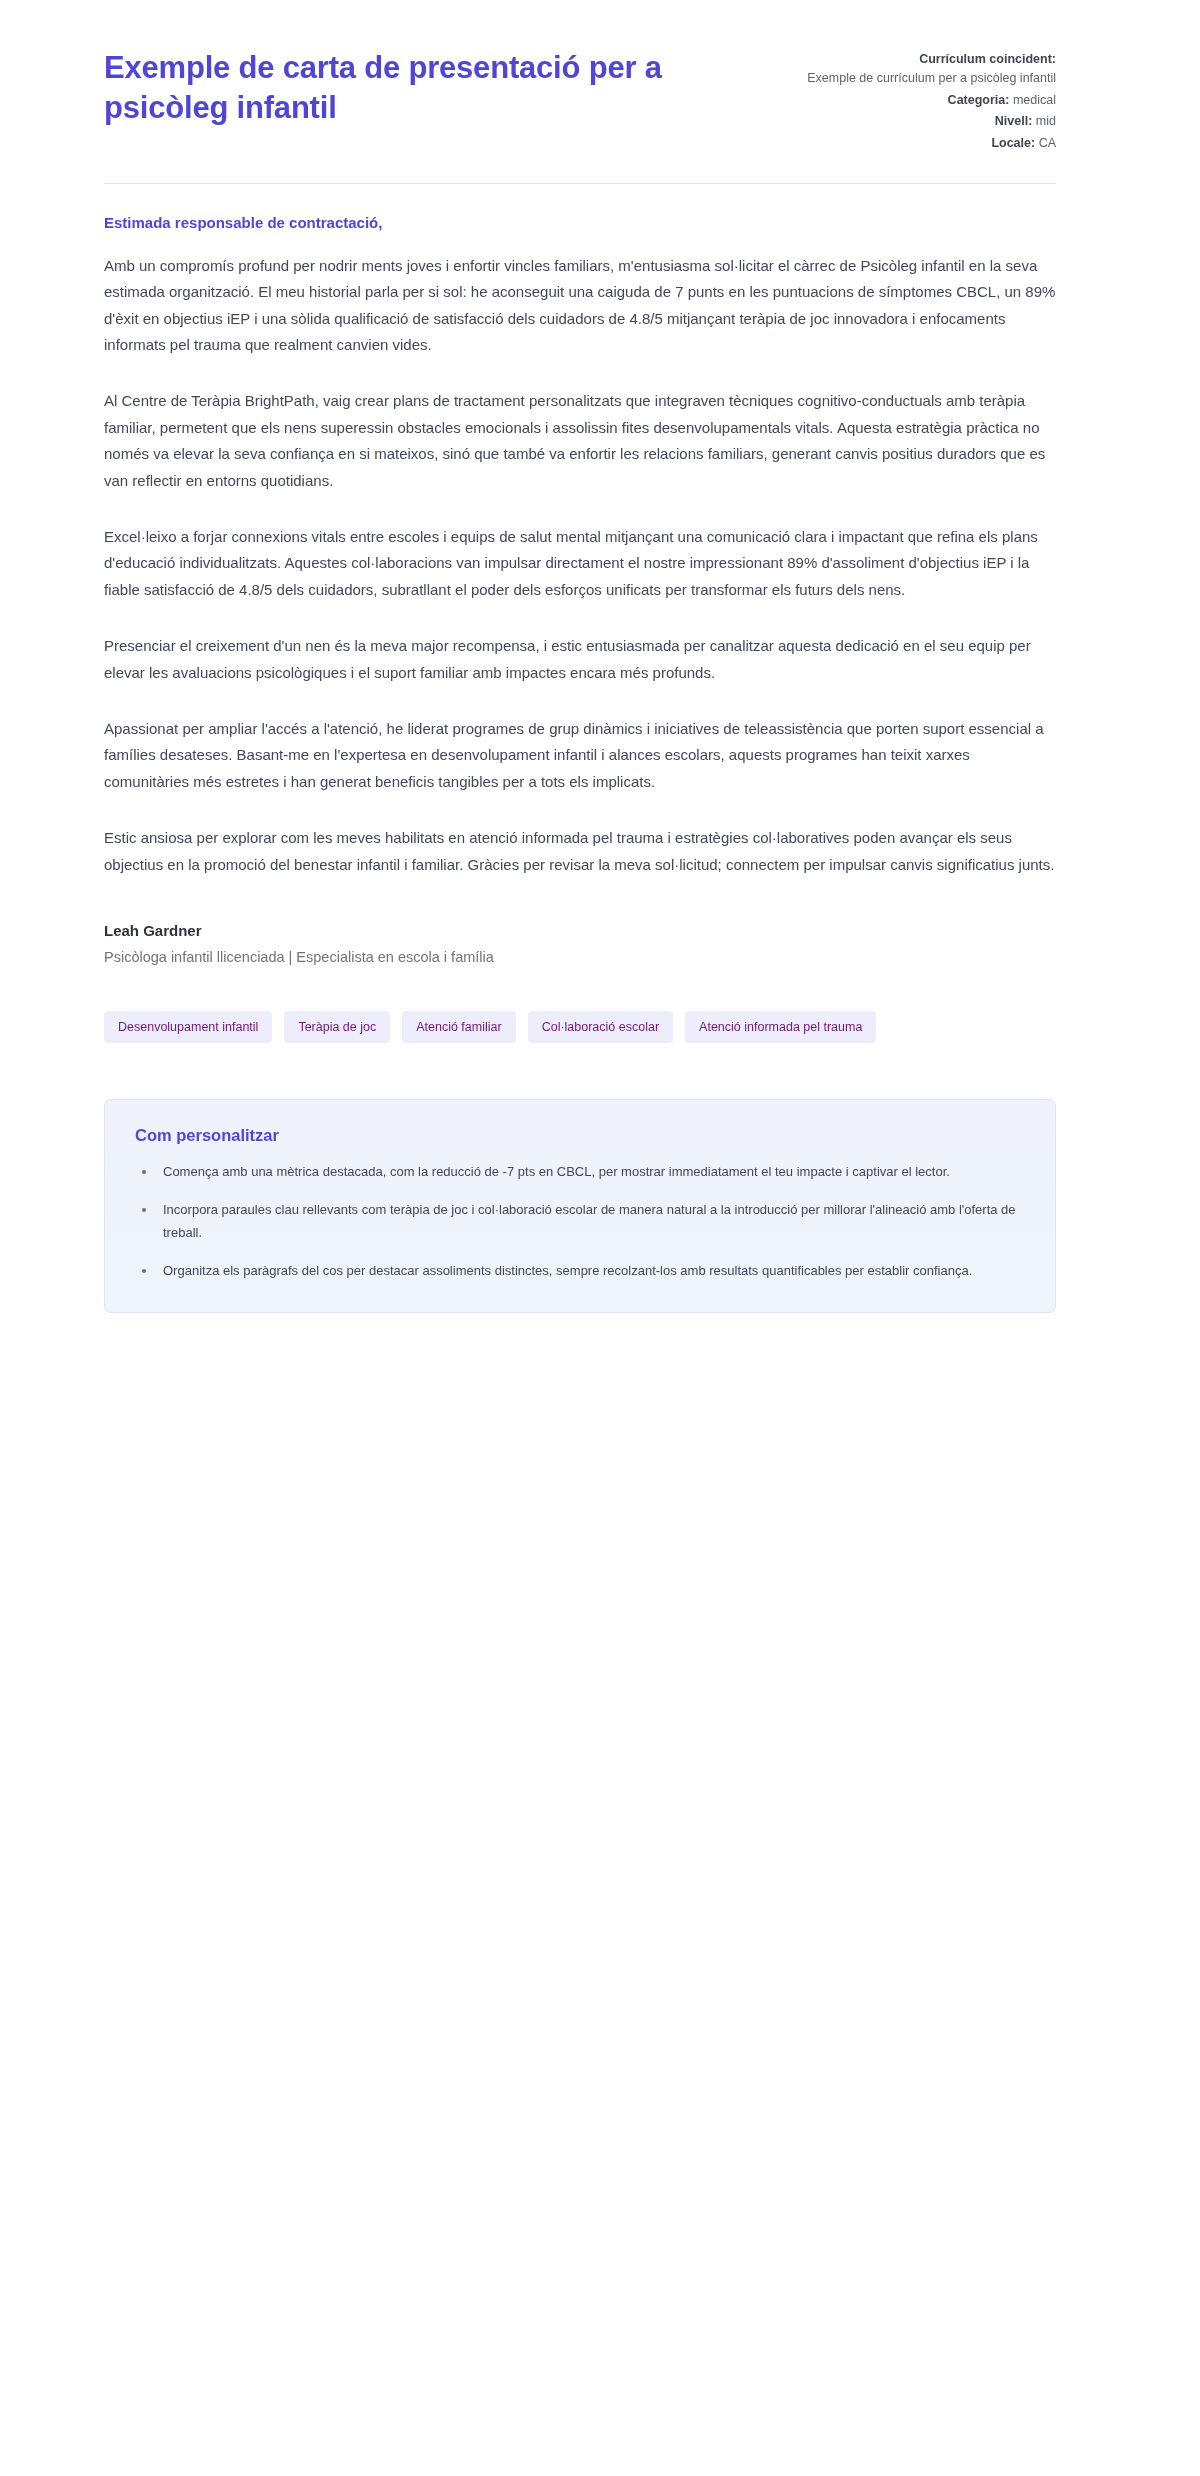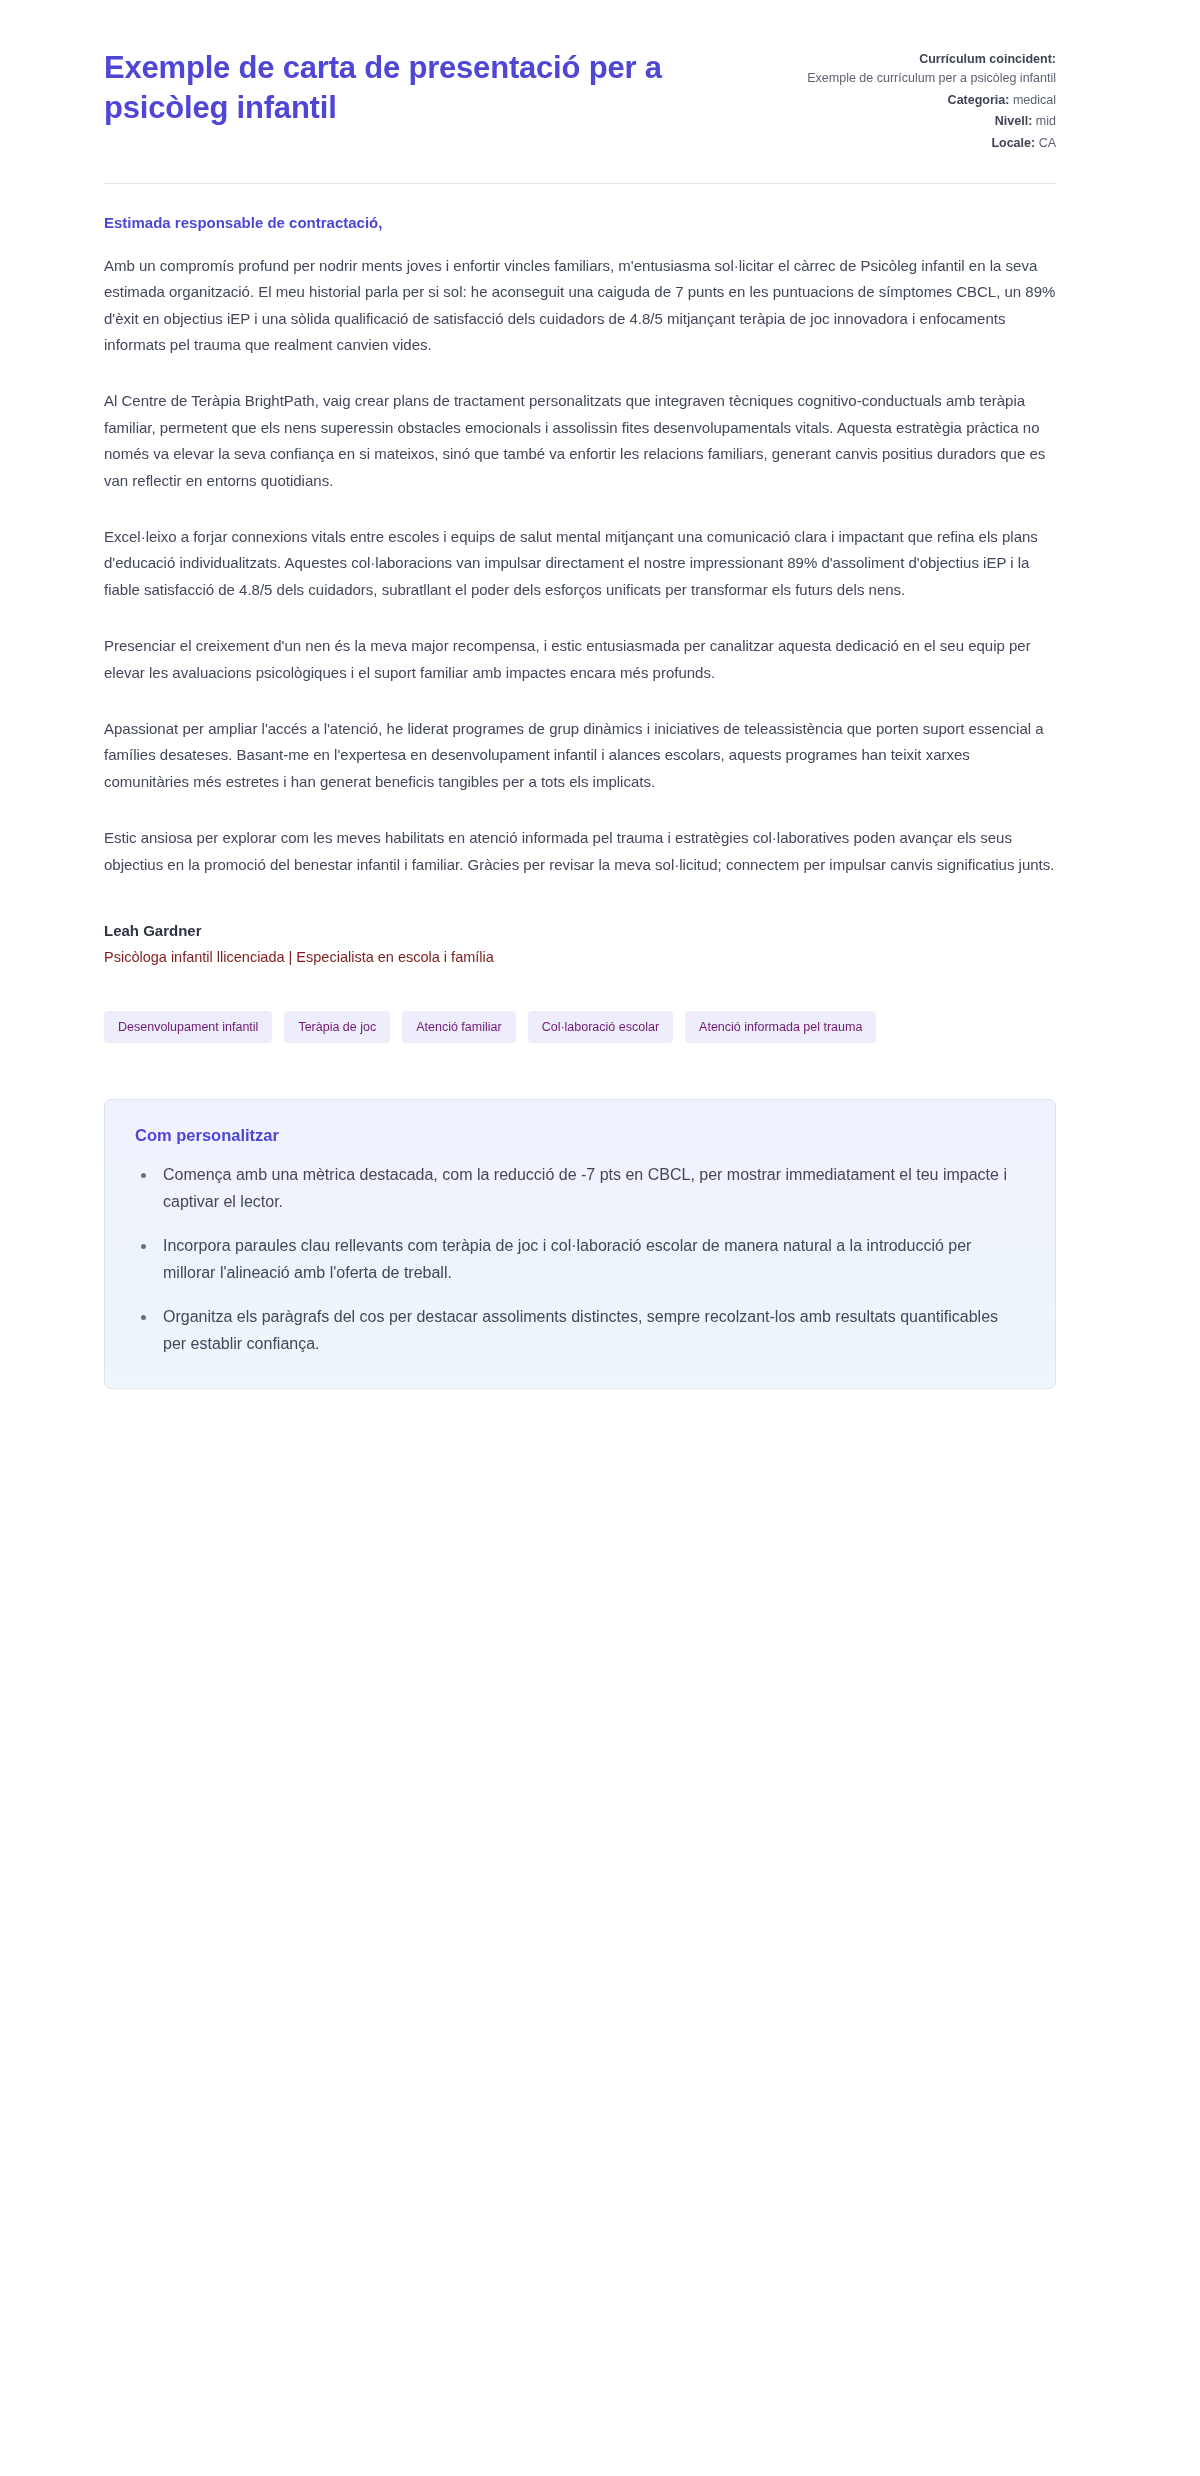--- a/index.html
+++ b/index.html
@@ -86,21 +86,21 @@
     margin-top: 44px;
   }
   .sign-name {
     font-size: 15px;
     font-weight: bold;
     color: #2f333f;
     margin: 0 0 10px 0;
   }
   .sign-role {
     font-size: 14.5px;
-    color: #7f1d1d;
+    color: #737373;
     margin: 0;
   }
   
   .tags {
     margin-top: 46px;
     display: flex;
     flex-wrap: wrap;
     gap: 10px 12px;
     max-width: 820px;
   }
@@ -125,21 +125,21 @@
     margin: 0 0 16px 0;
     font-size: 16.5px;
     font-weight: bold;
     color: #4f46d6;
   }
   .tips ul {
     margin: 0;
     padding-left: 22px;
   }
   .tips li {
-    font-size: 16px;
+    font-size: 13px;
     line-height: 1.72;
     color: #42475a;
     margin-bottom: 16px;
     padding-left: 6px;
   }
   .tips li:last-child { margin-bottom: 0; }
   .tips li::marker { color: #6b7080; }
 </style>
 </head>
 <body>

